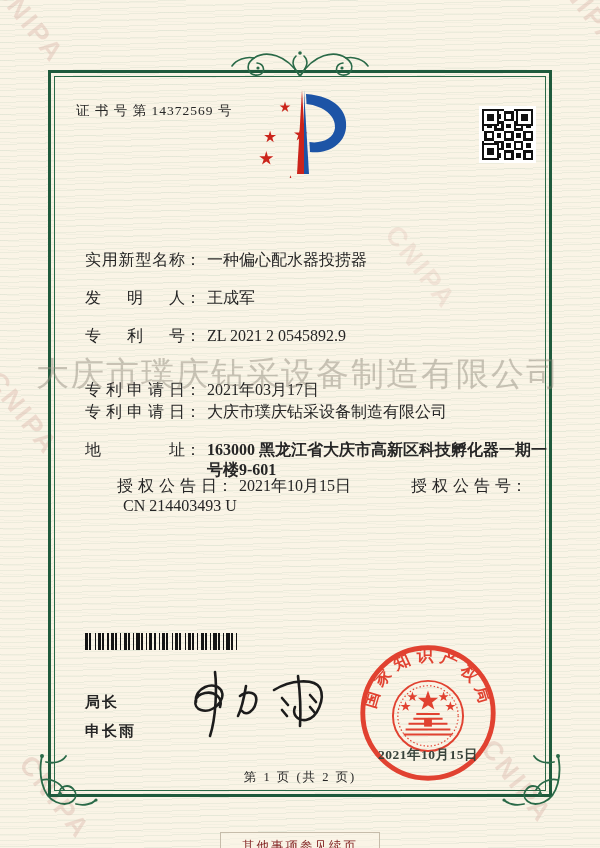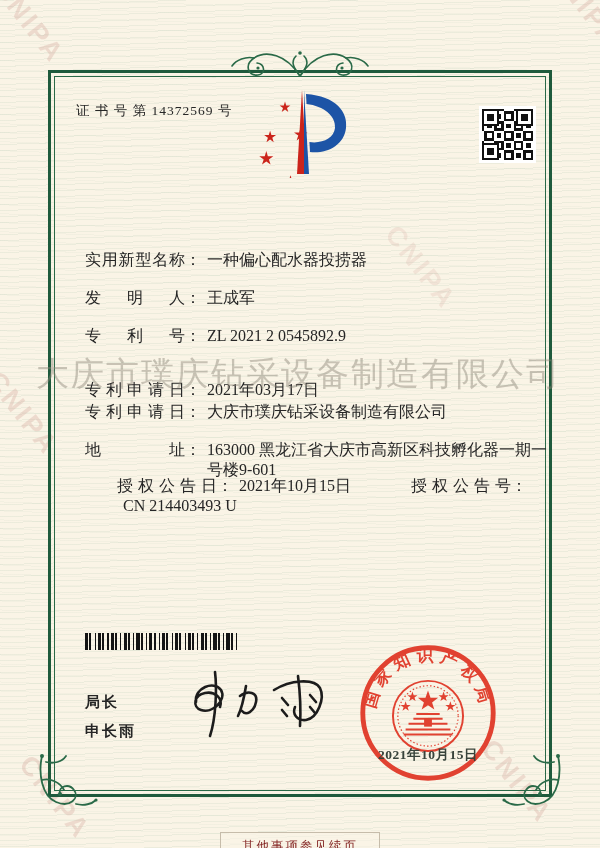--- a/index.html
+++ b/index.html
@@ -628,21 +628,21 @@
   <div class="row" style="top:326px;">
     <span class="lbl">专利号</span><span class="colon">：</span><span class="val">ZL 2021 2 0545892.9</span>
   </div>
   <div class="row" style="top:380px;">
     <span class="lbl">专利申请日</span><span class="colon">：</span><span class="val">2021年03月17日</span>
   </div>
   <div class="row" style="top:402px;">
     <span class="lbl">专利申请日</span><span class="colon">：</span><span class="val">大庆市璞庆钻采设备制造有限公司</span>
   </div>
   <div class="row" style="top:440px;">
-    <span class="lbl">地址</span><span class="colon">：</span><span class="val" style="max-width:345px;">163000 黑龙江省大庆市高新区科技孵化器一期一号楼9-601</span>
+    <span class="lbl">地址</span><span class="colon">：</span><span class="val" style="max-width:345px;font-weight:bold;">163000 黑龙江省大庆市高新区科技孵化器一期一号楼9-601</span>
   </div>
   <div class="row row2" style="top:476px;margin-left:32px;">
     <span class="lbl">授权公告日</span><span class="colon">：</span><span class="val">2021年10月15日</span>
     <span style="display:inline-block;width:52px;"></span>
     <span class="lbl2">授权公告号</span><span class="colon">：</span><span class="val">CN 214403493 U</span>
   </div>
 
   <div class="body-text">
   </div>
 
@@ -754,17 +754,18 @@
       <polygon stroke="none" transform="translate(16,-12) scale(0.5)" points="0,-26 2.6,-18.6 10.4,-18.6 4.2,-13.9 6.5,-6.5 0,-11 -6.5,-6.5 -4.2,-13.9 -10.4,-18.6 -2.6,-18.6"></polygon>
       <polygon stroke="none" transform="translate(-23,-2) scale(0.5)" points="0,-26 2.6,-18.6 10.4,-18.6 4.2,-13.9 6.5,-6.5 0,-11 -6.5,-6.5 -4.2,-13.9 -10.4,-18.6 -2.6,-18.6"></polygon>
       <polygon stroke="none" transform="translate(23,-2) scale(0.5)" points="0,-26 2.6,-18.6 10.4,-18.6 4.2,-13.9 6.5,-6.5 0,-11 -6.5,-6.5 -4.2,-13.9 -10.4,-18.6 -2.6,-18.6"></polygon>
       <path fill="none" stroke-width="2" d="M-20,8 h40 M-15,3 h30 M-12,-2 h24"></path>
       <path fill="none" stroke-width="2" d="M-23,14 h46 M-25,19 h50"></path>
       <rect x="-4" y="3" width="8" height="8" stroke="none"></rect>
     </g>
   </svg>
   <div class="seal-date">2021年10月15日</div>
 
+  <div class="page-footer">第 1 页 (共 2 页)</div>
   <div class="cont-note">其他事项参见续页</div>
 
 </div>
 
 <div class="wm-company">大庆市璞庆钻采设备制造有限公司</div>
 
 </body></html>

